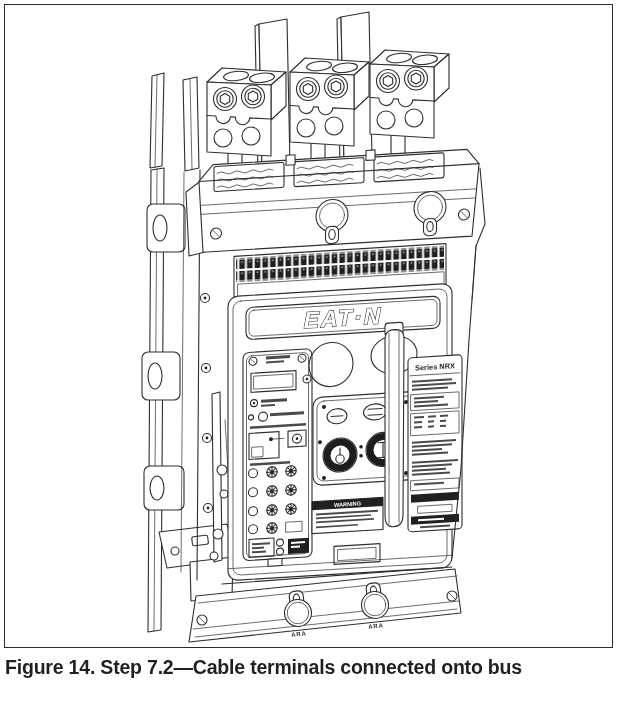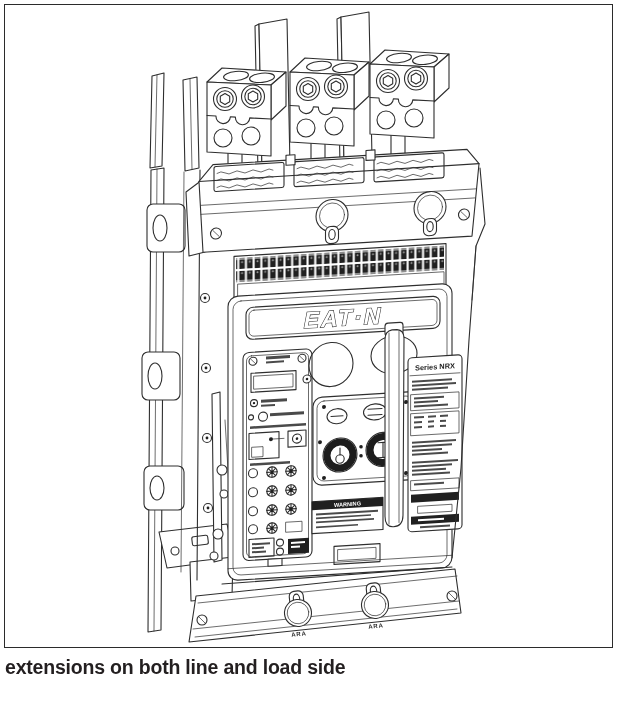--- a/index.html
+++ b/index.html
@@ -376,16 +376,16 @@
         <rect class="fw" x="368" y="583" width="14" height="17" rx="5"></rect>
         <ellipse class="ln" cx="375" cy="591" rx="3.2" ry="5"></ellipse>
         <circle class="fw" cx="375" cy="605" r="13.5"></circle>
         <circle class="ln thin" cx="375" cy="605" r="10.8"></circle>
         <text class="ara" x="366" y="628">ARA</text>
       </g>
     </g>
   </svg>
 
   <div class="caption">
-    <div>extensions on both line and load side</div>
+    <div>Figure 14. Step 7.2—Cable terminals connected onto bus</div>
   </div>
 
 </div>
 
 </body></html>

